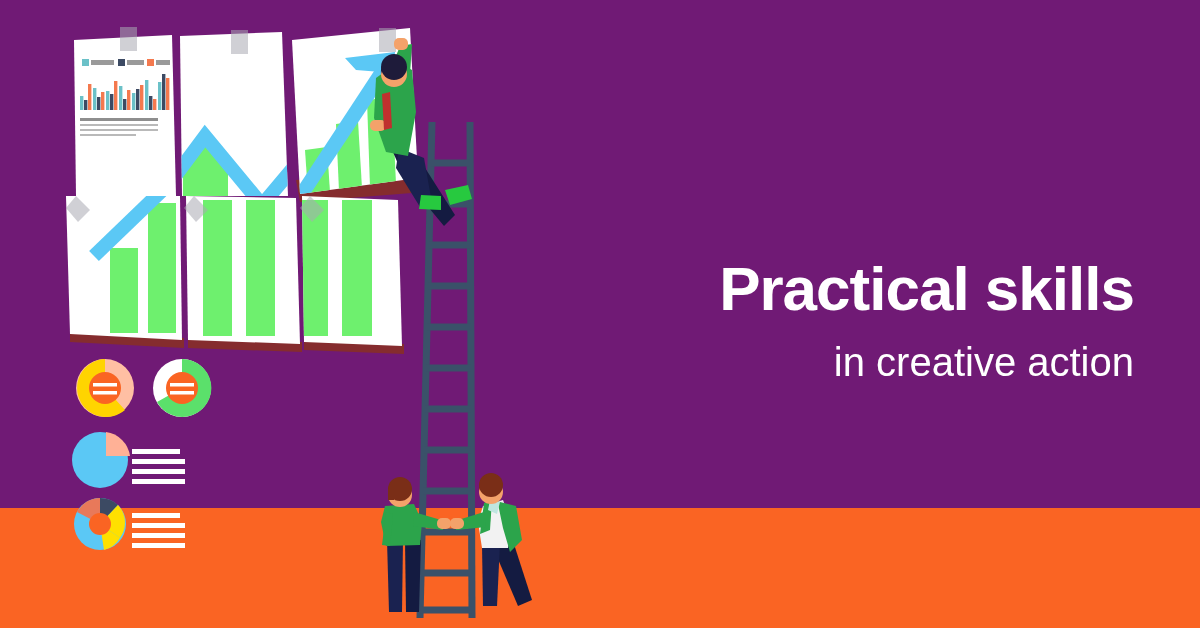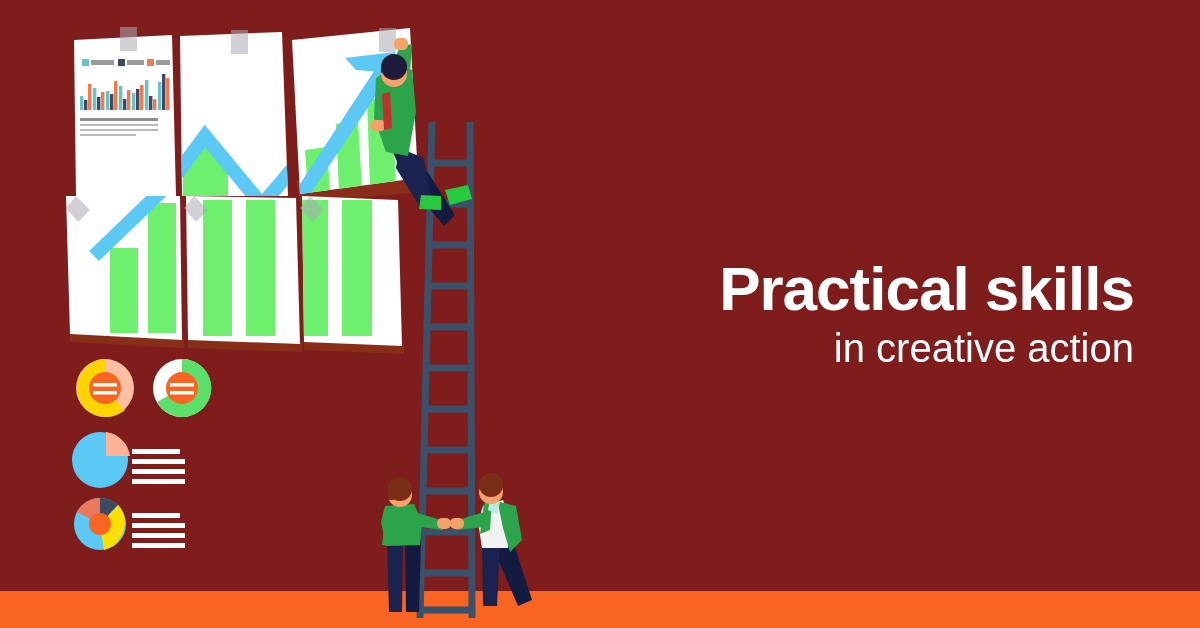--- a/index.html
+++ b/index.html
@@ -3,22 +3,22 @@
 <meta charset="utf-8">
 <style>
   * { margin:0; padding:0; box-sizing:border-box; }
   html, body { width:1200px; height:628px; overflow:hidden; }
   body {
     background:#FA6423;
     font-family:"Liberation Sans", sans-serif;
     position:relative;
   }
   #banner {
-    position:absolute; left:0; top:0; width:1200px; height:591px;
-    background:#7f1d1d;
+    position:absolute; left:0; top:0; width:1200px; height:508px;
+    background:#701a75;
   }
   .layer { position:absolute; left:0; top:0; width:1200px; height:628px; }
 
   
   #headline {
     position:absolute;
     right:66px; top:258px;
     text-align:right;
     width:700px;
   }
@@ -29,21 +29,21 @@
     letter-spacing:-1px;
     line-height:1.0;
     white-space:nowrap;
   }
   #headline .subtitle {
     font-size:40px;
     font-weight:normal;
     color:#FFFFFF;
     letter-spacing:0px;
     line-height:1.0;
-    margin-top:8px;
+    margin-top:22px;
     white-space:nowrap;
   }
 </style>
 </head>
 <body>
 
 <div id="banner">
 
   <svg class="layer" viewBox="0 0 1200 628" width="1200" height="628" xmlns="http://www.w3.org/2000/svg">
 

